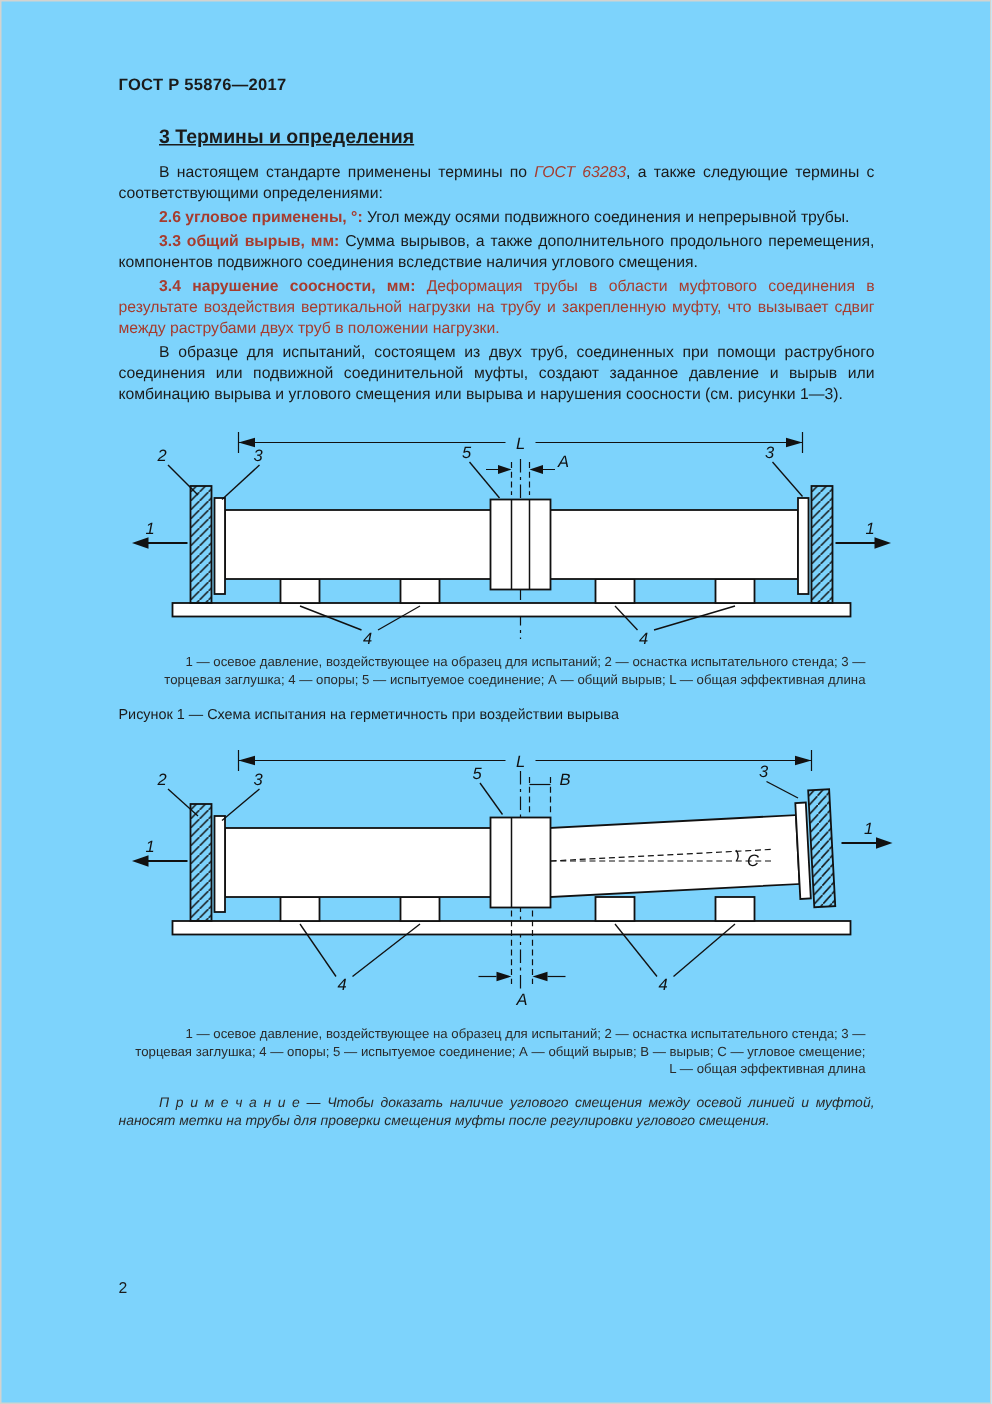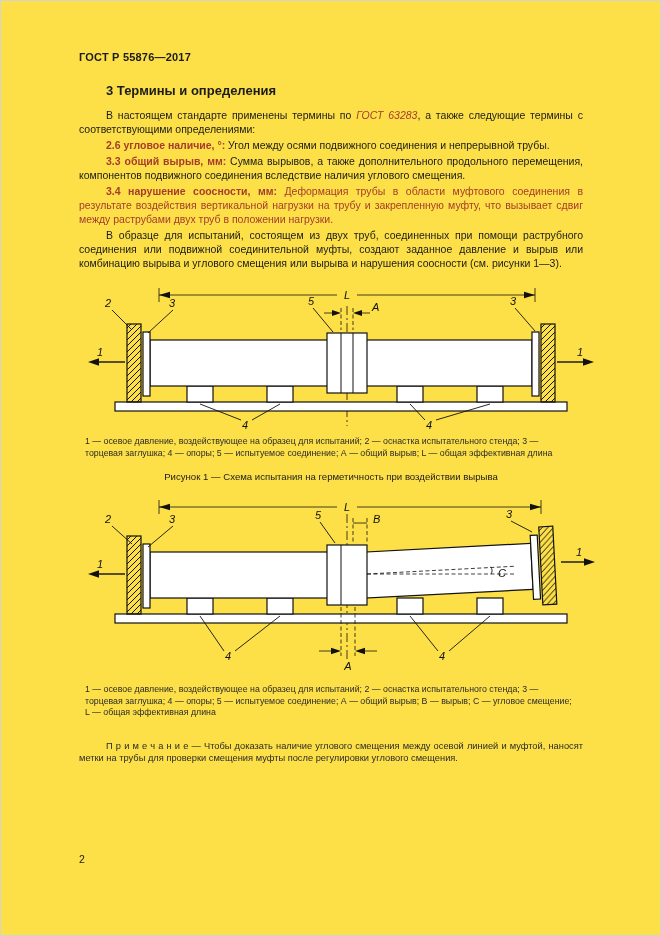--- a/index.html
+++ b/index.html
@@ -5,32 +5,33 @@
   * { margin:0; padding:0; box-sizing:border-box; }
   html,body { background:#ffffff; }
   body {
     width:661px; height:936px;
     font-family:"Liberation Sans", sans-serif;
     color:#1b1b1b;
   }
   .page {
     position:relative;
     width:661px; height:936px;
-    background:#fde047;
+    background:#7dd3fc;
     border:1px solid #d3d3cf;
     padding:50px 77px 0 78px;
     overflow:hidden;
   }
   .doc-header {
     font-size:11px; font-weight:bold; letter-spacing:0.2px;
     margin-bottom:20px;
   }
   h2.sec {
     font-size:13px; font-weight:bold;
     margin:14px 0 10px 27px;
+    text-decoration:underline;
   }
   h2.sec:first-of-type { margin-top:0; }
   p.body {
     font-size:10.5px; line-height:14px;
     text-align:justify; text-indent:27px;
     margin-bottom:2px;
   }
   .red { color:#a63c2e; }
   .term { font-weight:bold; }
   .gost-ref { font-style:italic; color:#a63c2e; }
@@ -39,49 +40,49 @@
     font-family:"Liberation Sans", sans-serif;
     font-style:italic; font-size:11px; fill:#111;
   }
   .shape { fill:#fff; stroke:#111; stroke-width:1.2; }
   .ldr  { stroke:#111; stroke-width:0.9; }
   .dim  { stroke:#111; stroke-width:0.8; }
   .dash { stroke:#111; stroke-width:0.8; stroke-dasharray:4 2.5; fill:none; }
   .cline{ stroke:#111; stroke-width:0.8; stroke-dasharray:9 3 2 3; }
   .legend {
     font-size:8.8px; line-height:11.5px;
-    text-align:left; color:#2a2a2a;
+    text-align:right; color:#2a2a2a;
     margin:4px 6px 0;
   }
   .caption {
-    font-size:9.6px; text-align:center; color:#1b1b1b;
+    font-size:9.6px; color:#1b1b1b;
     margin:12px 0 0;
   }
   .note {
     font-size:9.3px; line-height:12px;
     text-align:justify; text-indent:27px;
-    margin-top:21px; color:#2a2a2a;
+    margin-top:10px; color:#2a2a2a;font-style:italic;
   }
   .page-num {
     position:absolute; left:78px; bottom:70px;
     font-size:10.5px;
   }
 </style>
 </head>
 <body>
 
 <div class="page">
 
   <div class="doc-header">ГОСТ Р 55876—2017</div>
 
   <h2 class="sec">3 Термины и определения</h2>
 
   <p class="body"><span>В настоящем стандарте применены термины по </span><span class="gost-ref">ГОСТ 63283</span><span>, а также следующие термины с соответствующими определениями:</span></p>
 
-  <p class="body"><span class="red term">2.6</span>&nbsp;<span class="red term">угловое наличие, °:</span> <span>Угол между осями подвижного соединения и непрерывной трубы.</span></p>
+  <p class="body"><span class="red term">2.6</span>&nbsp;<span class="red term">угловое применены, °:</span> <span>Угол между осями подвижного соединения и непрерывной трубы.</span></p>
 
 
   <p class="body"><span class="red term">3.3</span>&nbsp;<span class="red term">общий вырыв, мм:</span> <span>Сумма вырывов, а также дополнительного продольного перемещения, компонентов подвижного соединения вследствие наличия углового смещения.</span></p>
 
   <p class="body"><span class="red term">3.4</span>&nbsp;<span class="red term">нарушение соосности, мм:</span> <span class="red">Деформация трубы в области муфтового соединения в результате воздействия вертикальной нагрузки на трубу и закрепленную муфту, что вызывает сдвиг между раструбами двух труб в положении нагрузки.</span></p>
 
 
   <p class="body">В образце для испытаний, состоящем из двух труб, соединенных при помощи раструбного соединения или подвижной соединительной муфты, создают заданное давление и вырыв или комбинацию вырыва и углового смещения или вырыва и нарушения соосности (см. рисунки 1—3).</p>
 
   <svg class="fig" width="530" height="152" viewBox="0 0 530 152">

